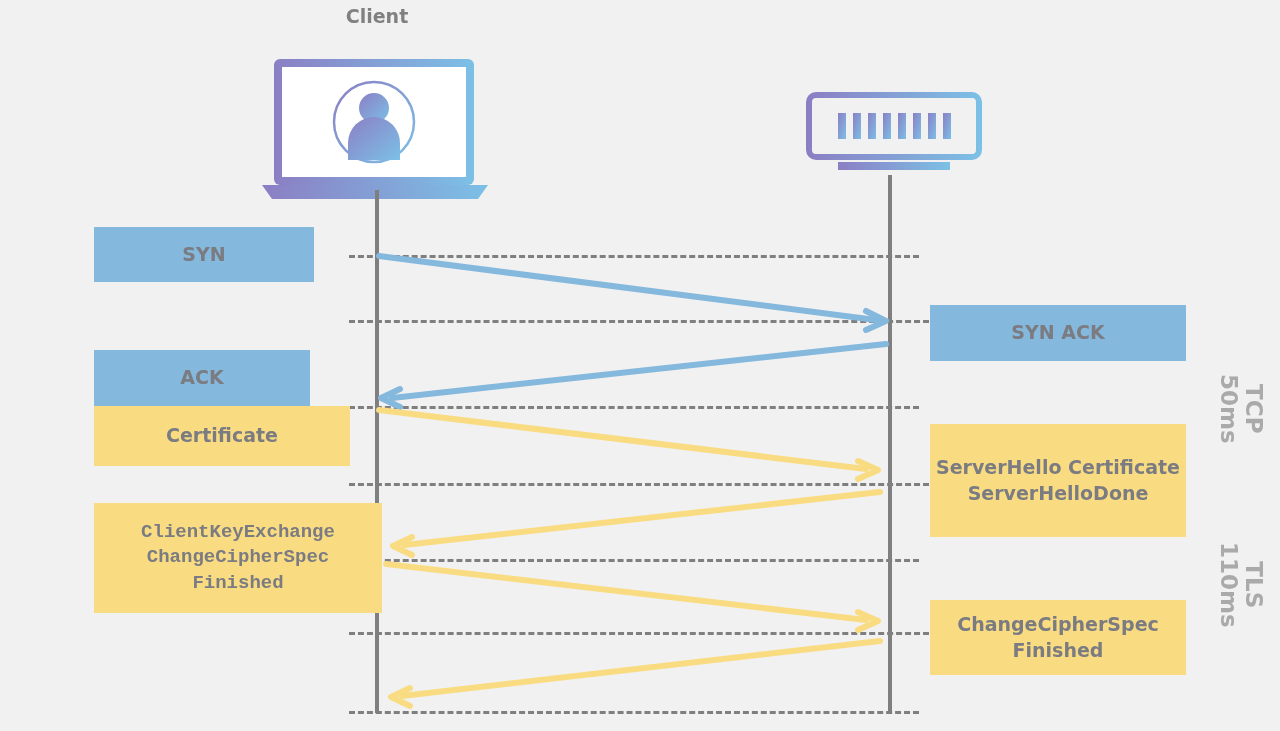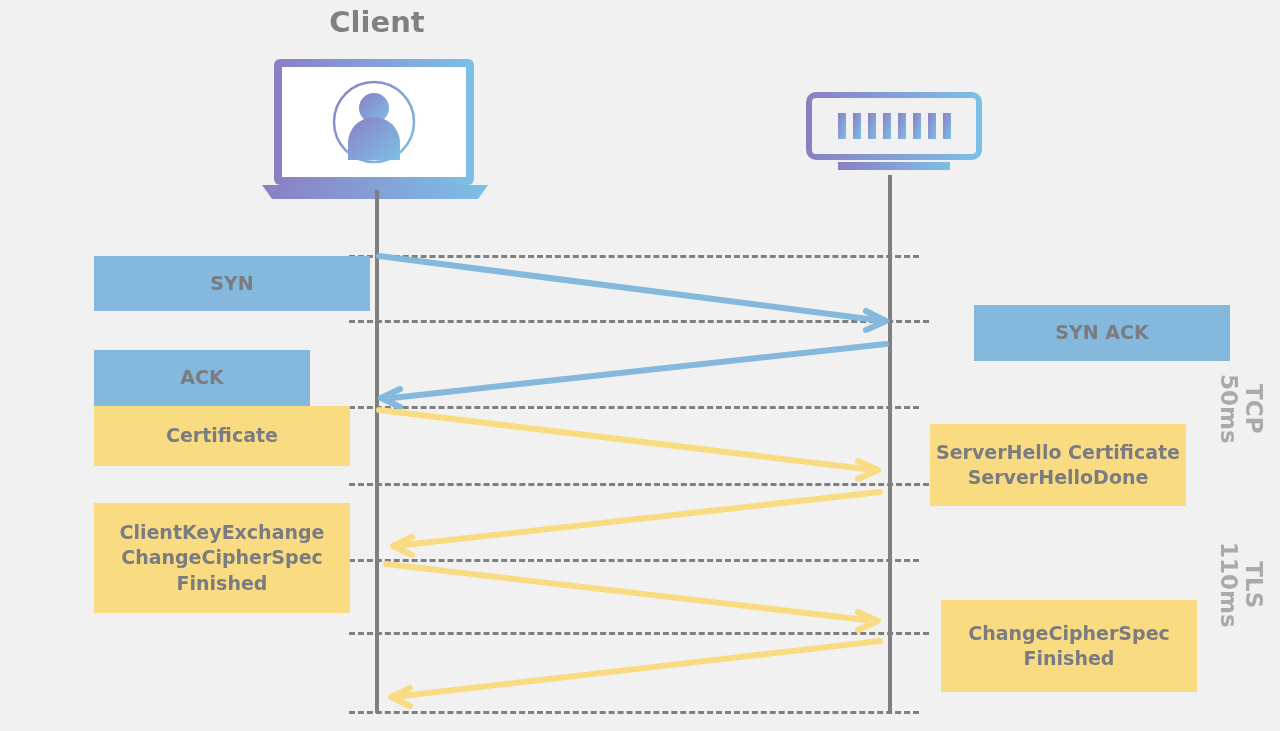--- a/index.html
+++ b/index.html
@@ -12,21 +12,21 @@
     width: 1280px;
     height: 731px;
     background: #f1f1f1;
     font-family: "DejaVu Sans", sans-serif;
     overflow: hidden;
   }
 
   
   .endpoint-title {
     position: absolute;
-    font-size: 29px;
+    font-size: 19px;
     font-weight: bold;
     color: #808080;
     text-align: center;
     white-space: nowrap;
   }
   #client-title { left: 277px; top: 5px; width: 200px; }
   #server-title { left: 794px; top: 42px; width: 200px; }
 
   
   #client-icon {
@@ -181,37 +181,37 @@
       <line x1="386" y1="564" x2="866" y2="620" stroke="#f9dc82" stroke-width="6" stroke-linecap="round"></line>
       <path d="M858 612 L878 621 L858 630" fill="none" stroke="#f9dc82" stroke-width="6" stroke-linecap="round" stroke-linejoin="round"></path>
     </g>
 
     <g>
       <line x1="880" y1="641" x2="402" y2="696" stroke="#f9dc82" stroke-width="6" stroke-linecap="round"></line>
       <path d="M410 688 L391 697 L410 706" fill="none" stroke="#f9dc82" stroke-width="6" stroke-linecap="round" stroke-linejoin="round"></path>
     </g>
   </svg>
 
-  <div class="msgbox tcp" style="left:94px; top:227px; width:276px; height:55px;margin-top:29px;">SYN</div>
+  <div class="msgbox tcp" style="left:94px; top:227px; width:220px; height:55px;">SYN</div>
 
   <div class="msgbox tcp" style="left:94px; top:350px; width:216px; height:56px;">ACK</div>
 
   <div class="msgbox tls" style="left:94px; top:406px; width:256px; height:60px;">Certificate</div>
 
-  <div class="msgbox tls" style="left:94px; top:503px; width:256px; height:110px;">ClientKeyExchange
+  <div class="msgbox tls" style="left:94px; top:503px; width:288px; height:110px;font-family:Liberation Mono, monospace;">ClientKeyExchange
 ChangeCipherSpec
 Finished</div>
 
-  <div class="msgbox tcp" style="left:974px; top:305px; width:256px; height:56px;">SYN ACK</div>
-
-  <div class="msgbox tls" style="left:930px; top:424px; width:256px; height:82px;">ServerHello
+  <div class="msgbox tcp" style="left:930px; top:305px; width:256px; height:56px;">SYN ACK</div>
+
+  <div class="msgbox tls" style="left:930px; top:424px; width:256px; height:113px;">ServerHello
 Certificate
 ServerHelloDone</div>
 
-  <div class="msgbox tls" style="left:930px; top:600px; width:256px; height:92px;margin-left:11px;">ChangeCipherSpec
+  <div class="msgbox tls" style="left:930px; top:600px; width:256px; height:75px;">ChangeCipherSpec
 Finished</div>
 
   <div class="phase-label" style="left:1186px; top:384px; width:110px;">TCP
 50ms</div>
 
   <div class="phase-label" style="left:1186px; top:560px; width:110px;">TLS
 110ms</div>
 
 </div>
 

